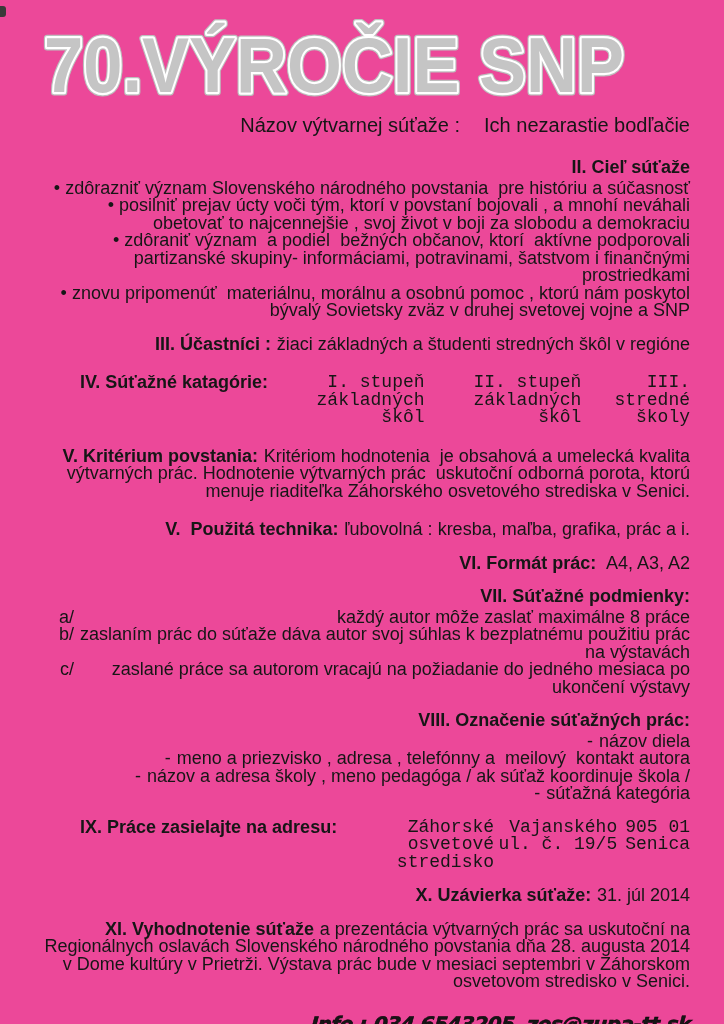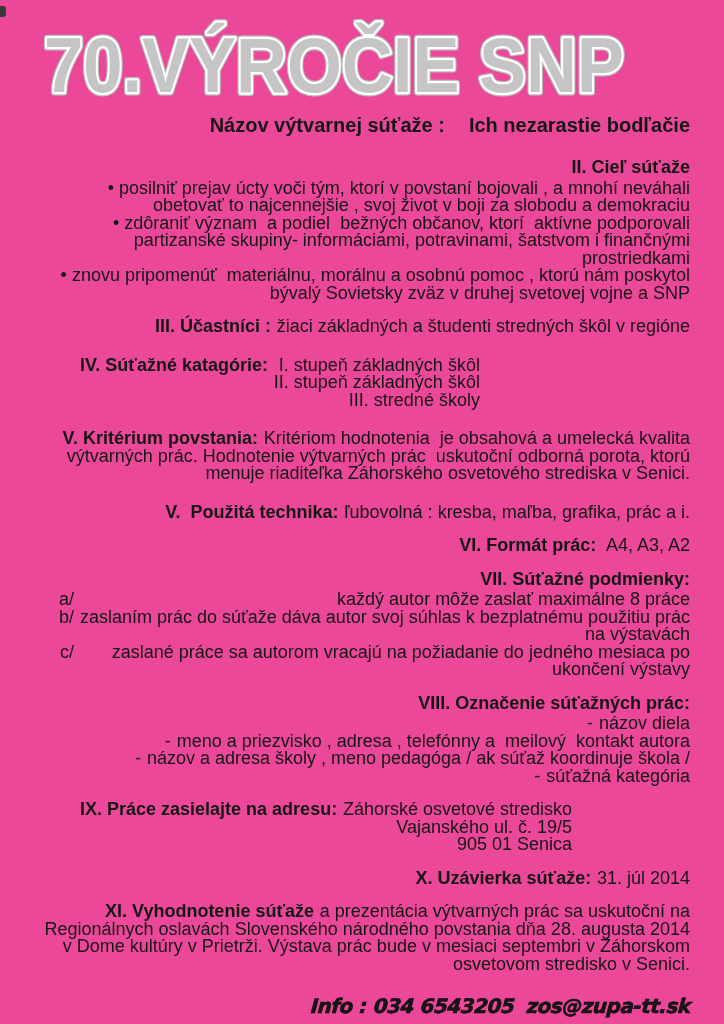--- a/index.html
+++ b/index.html
@@ -14,36 +14,36 @@
   }
   .speck{
     position:absolute;left:0;top:6px;width:6px;height:11px;
     background:#3a3a3a;border-radius:0 3px 3px 0;
   }
   .content{
     position:absolute;left:40px;top:8px;width:650px;
   }
   .watermark{display:block;margin:0 0 0 2px;}
   h1{
-    font-size:20px;line-height:26px;font-weight:bold;
+    font-size:20px;line-height:26px;font-weight:normal;
     margin:12px 0 0 0;white-space:pre-wrap;
   }
   h1 .title-value{margin-left:24px;}
   p{margin:0;white-space:pre-wrap;}
   .body-text{font-size:18px;line-height:17.5px;}
   b.lbl{margin-right:0.32em;}
   .sec{margin-top:16px;}
   .sec-tight{}
   .sec-loose{margin-top:21px;}
   .sec-head{font-weight:bold;margin-bottom:3px;}
   .bullet{margin-right:5px;}
   .dash{margin-right:6px;}
   .row{display:flex;align-items:flex-start;margin-left:40px;}
   .row .lbl{flex:0 0 auto;}
-  .col{display:flex;flex-direction:column;}
+  .col{display:flex;flex-direction:row;font-family:Liberation Mono, monospace;}
   .cond{display:flex;align-items:flex-start;}
   .cond .marker{flex:0 0 34px;}
   .cond .ctext{flex:1 1 auto;}
   .footer{
     margin-top:21px;
     font-family:"DejaVu Sans",sans-serif;
     font-weight:bold;font-style:italic;
     font-size:20px;line-height:24px;
     letter-spacing:-0.5px;
     transform:skewX(-4deg);
@@ -64,20 +64,21 @@
     <svg class="watermark" width="590" height="92" viewBox="0 0 590 92">
       <text x="2" y="84" font-family="Liberation Sans, sans-serif" font-size="78" font-weight="bold" textLength="580" lengthAdjust="spacingAndGlyphs" fill="#bdbdbd" stroke="#bdbdbd" stroke-width="7" stroke-linejoin="round">70.VÝROČIE SNP</text>
       <text x="2" y="84" font-family="Liberation Sans, sans-serif" font-size="78" font-weight="bold" textLength="580" lengthAdjust="spacingAndGlyphs" fill="#ffffff" stroke="#ffffff" stroke-width="4.5" stroke-linejoin="round">70.VÝROČIE SNP</text>
       <text x="2" y="84" font-family="Liberation Sans, sans-serif" font-size="78" font-weight="bold" textLength="580" lengthAdjust="spacingAndGlyphs" fill="#c5c5c5">70.VÝROČIE SNP</text>
     </svg>
 
     <h1><span>Názov výtvarnej súťaže :</span><span class="title-value">Ich nezarastie bodľačie</span></h1>
 
     <div class="sec sec-loose body-text">
       <p class="sec-head">II. Cieľ súťaže</p>
+      <p><span class="bullet">•</span><span>zdôrazniť význam Slovenského národného povstania  pre históriu a súčasnosť</span></p>
       <p><span class="bullet">•</span><span>posilniť prejav úcty voči tým, ktorí v povstaní bojovali , a mnohí neváhali obetovať to najcennejšie , svoj život v boji za slobodu a demokraciu</span></p>
       <p><span class="bullet">•</span><span>zdôraniť význam  a podiel  bežných občanov, ktorí  aktívne podporovali partizanské skupiny- informáciami, potravinami, šatstvom i finančnými prostriedkami</span></p>
       <p><span class="bullet">•</span><span>znovu pripomenúť  materiálnu, morálnu a osobnú pomoc , ktorú nám poskytol bývalý Sovietsky zväz v druhej svetovej vojne a SNP</span></p>
     </div>
 
     <div class="sec body-text">
       <p><b class="lbl">III. Účastníci :</b><span>žiaci základných a študenti stredných škôl v regióne</span></p>
     </div>
 
     <div class="sec sec-loose body-text">

